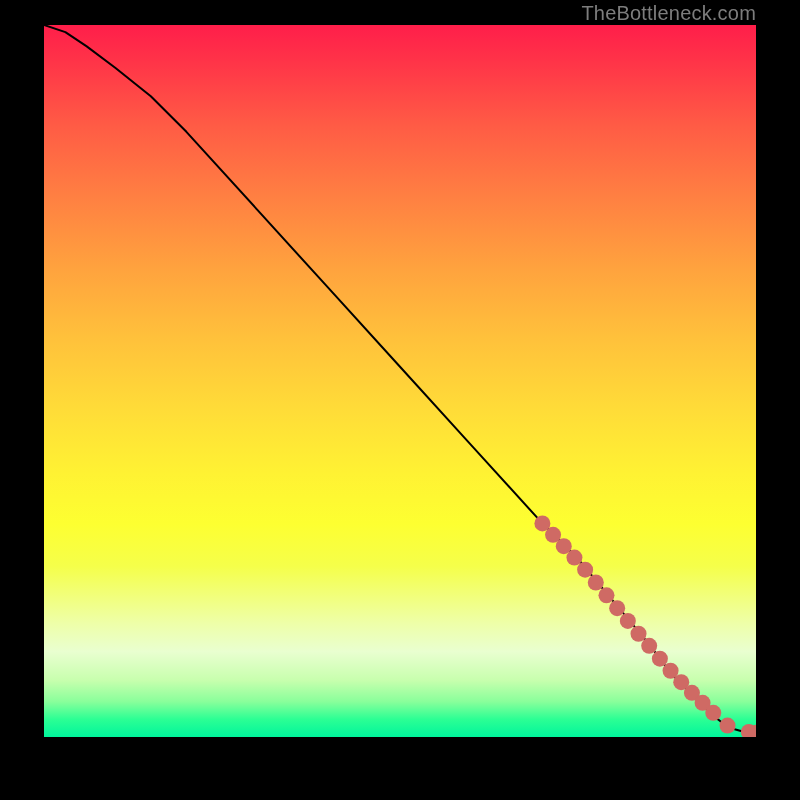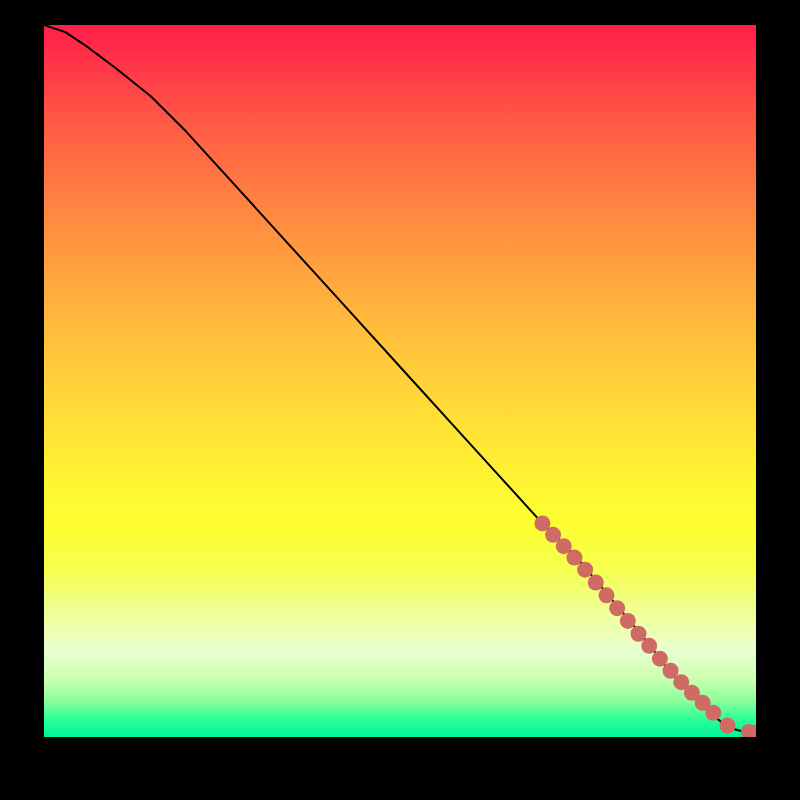--- a/index.html
+++ b/index.html
@@ -84,13 +84,14 @@
         <circle cx="637.24" cy="657.18" r="8" fill="#cf6a64"></circle>
         <circle cx="647.92" cy="667.86" r="8" fill="#cf6a64"></circle>
         <circle cx="658.60" cy="677.82" r="8" fill="#cf6a64"></circle>
         <circle cx="669.28" cy="687.79" r="8" fill="#cf6a64"></circle>
         <circle cx="683.52" cy="700.61" r="8" fill="#cf6a64"></circle>
         <circle cx="704.88" cy="707.02" r="8" fill="#cf6a64"></circle>
         <circle cx="712.00" cy="707.73" r="8" fill="#cf6a64"></circle>
       </g>
   </svg>
 
+  <div class="watermark">TheBottleneck.com</div>
 </div>
 
 </body></html>

